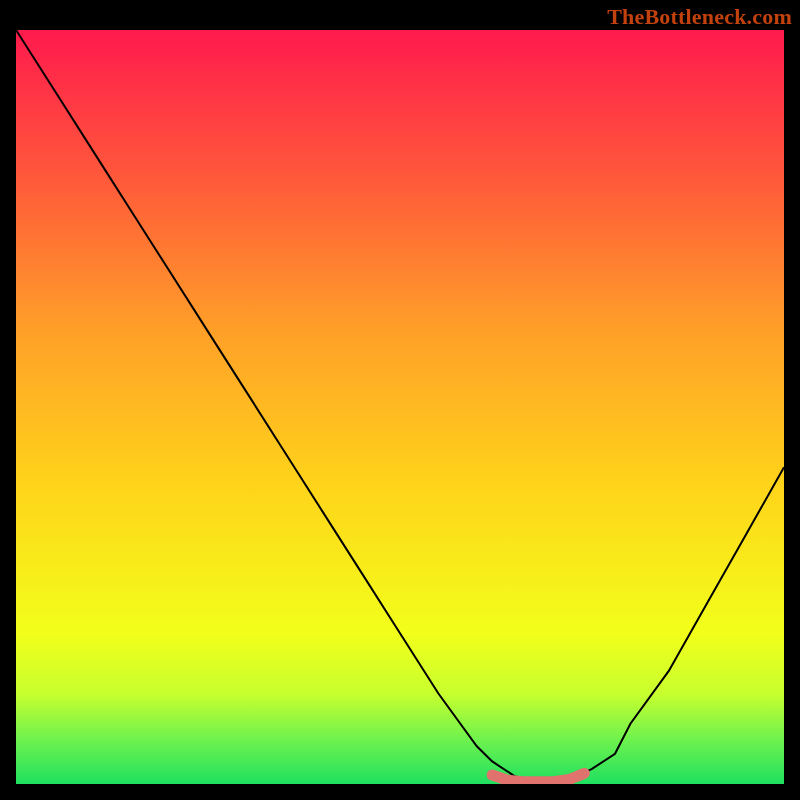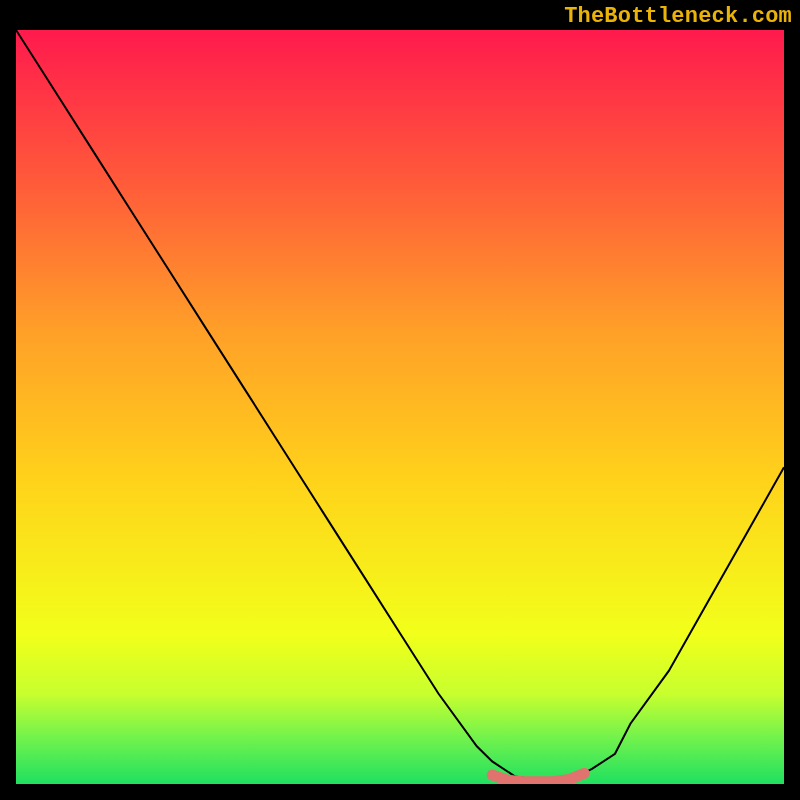--- a/index.html
+++ b/index.html
@@ -7,24 +7,24 @@
   .frame {
     position: relative;
     width: 800px;
     height: 800px;
     background: #000;
   }
   .watermark {
     position: absolute;
     top: 4px;
     right: 8px;
-    font-family: Liberation Mono, monospace;
+    font-family: Liberation Serif, serif;
     font-size: 22px;
     font-weight: bold;
-    color: #eab308;
+    color: #c2410c;
     letter-spacing: 0.2px;
     z-index: 10;
   }
   .plot-wrap {
     position: absolute;
     left: 16px;
     top: 30px;
     width: 768px;
     height: 754px;
   }

